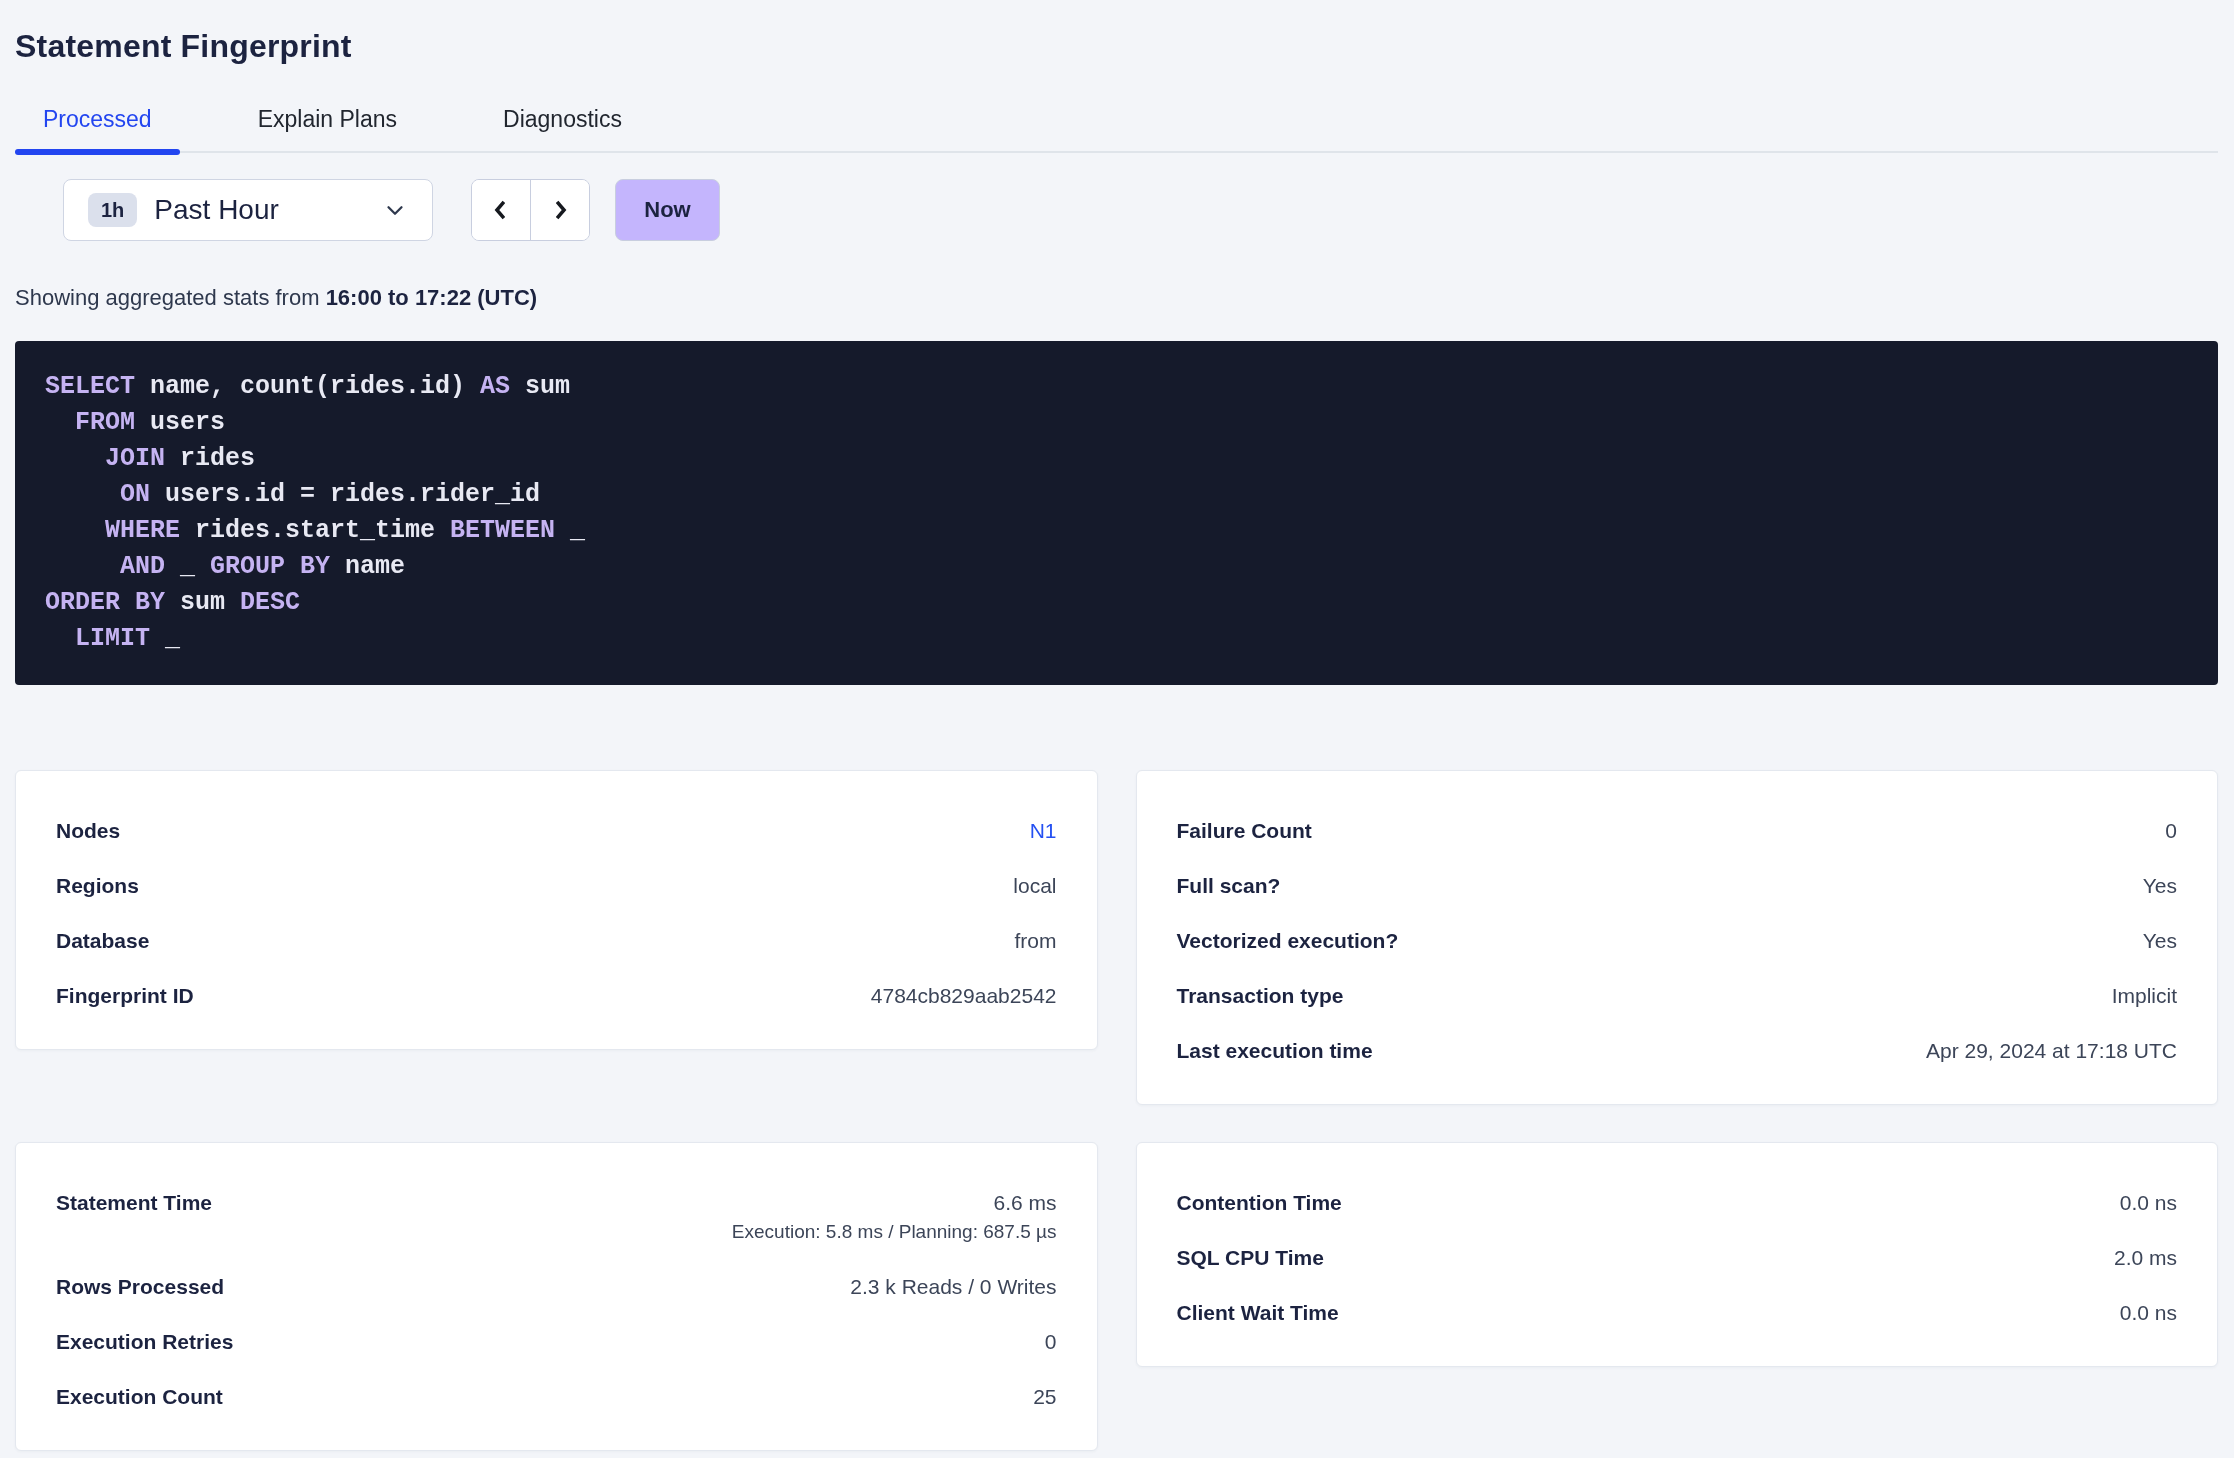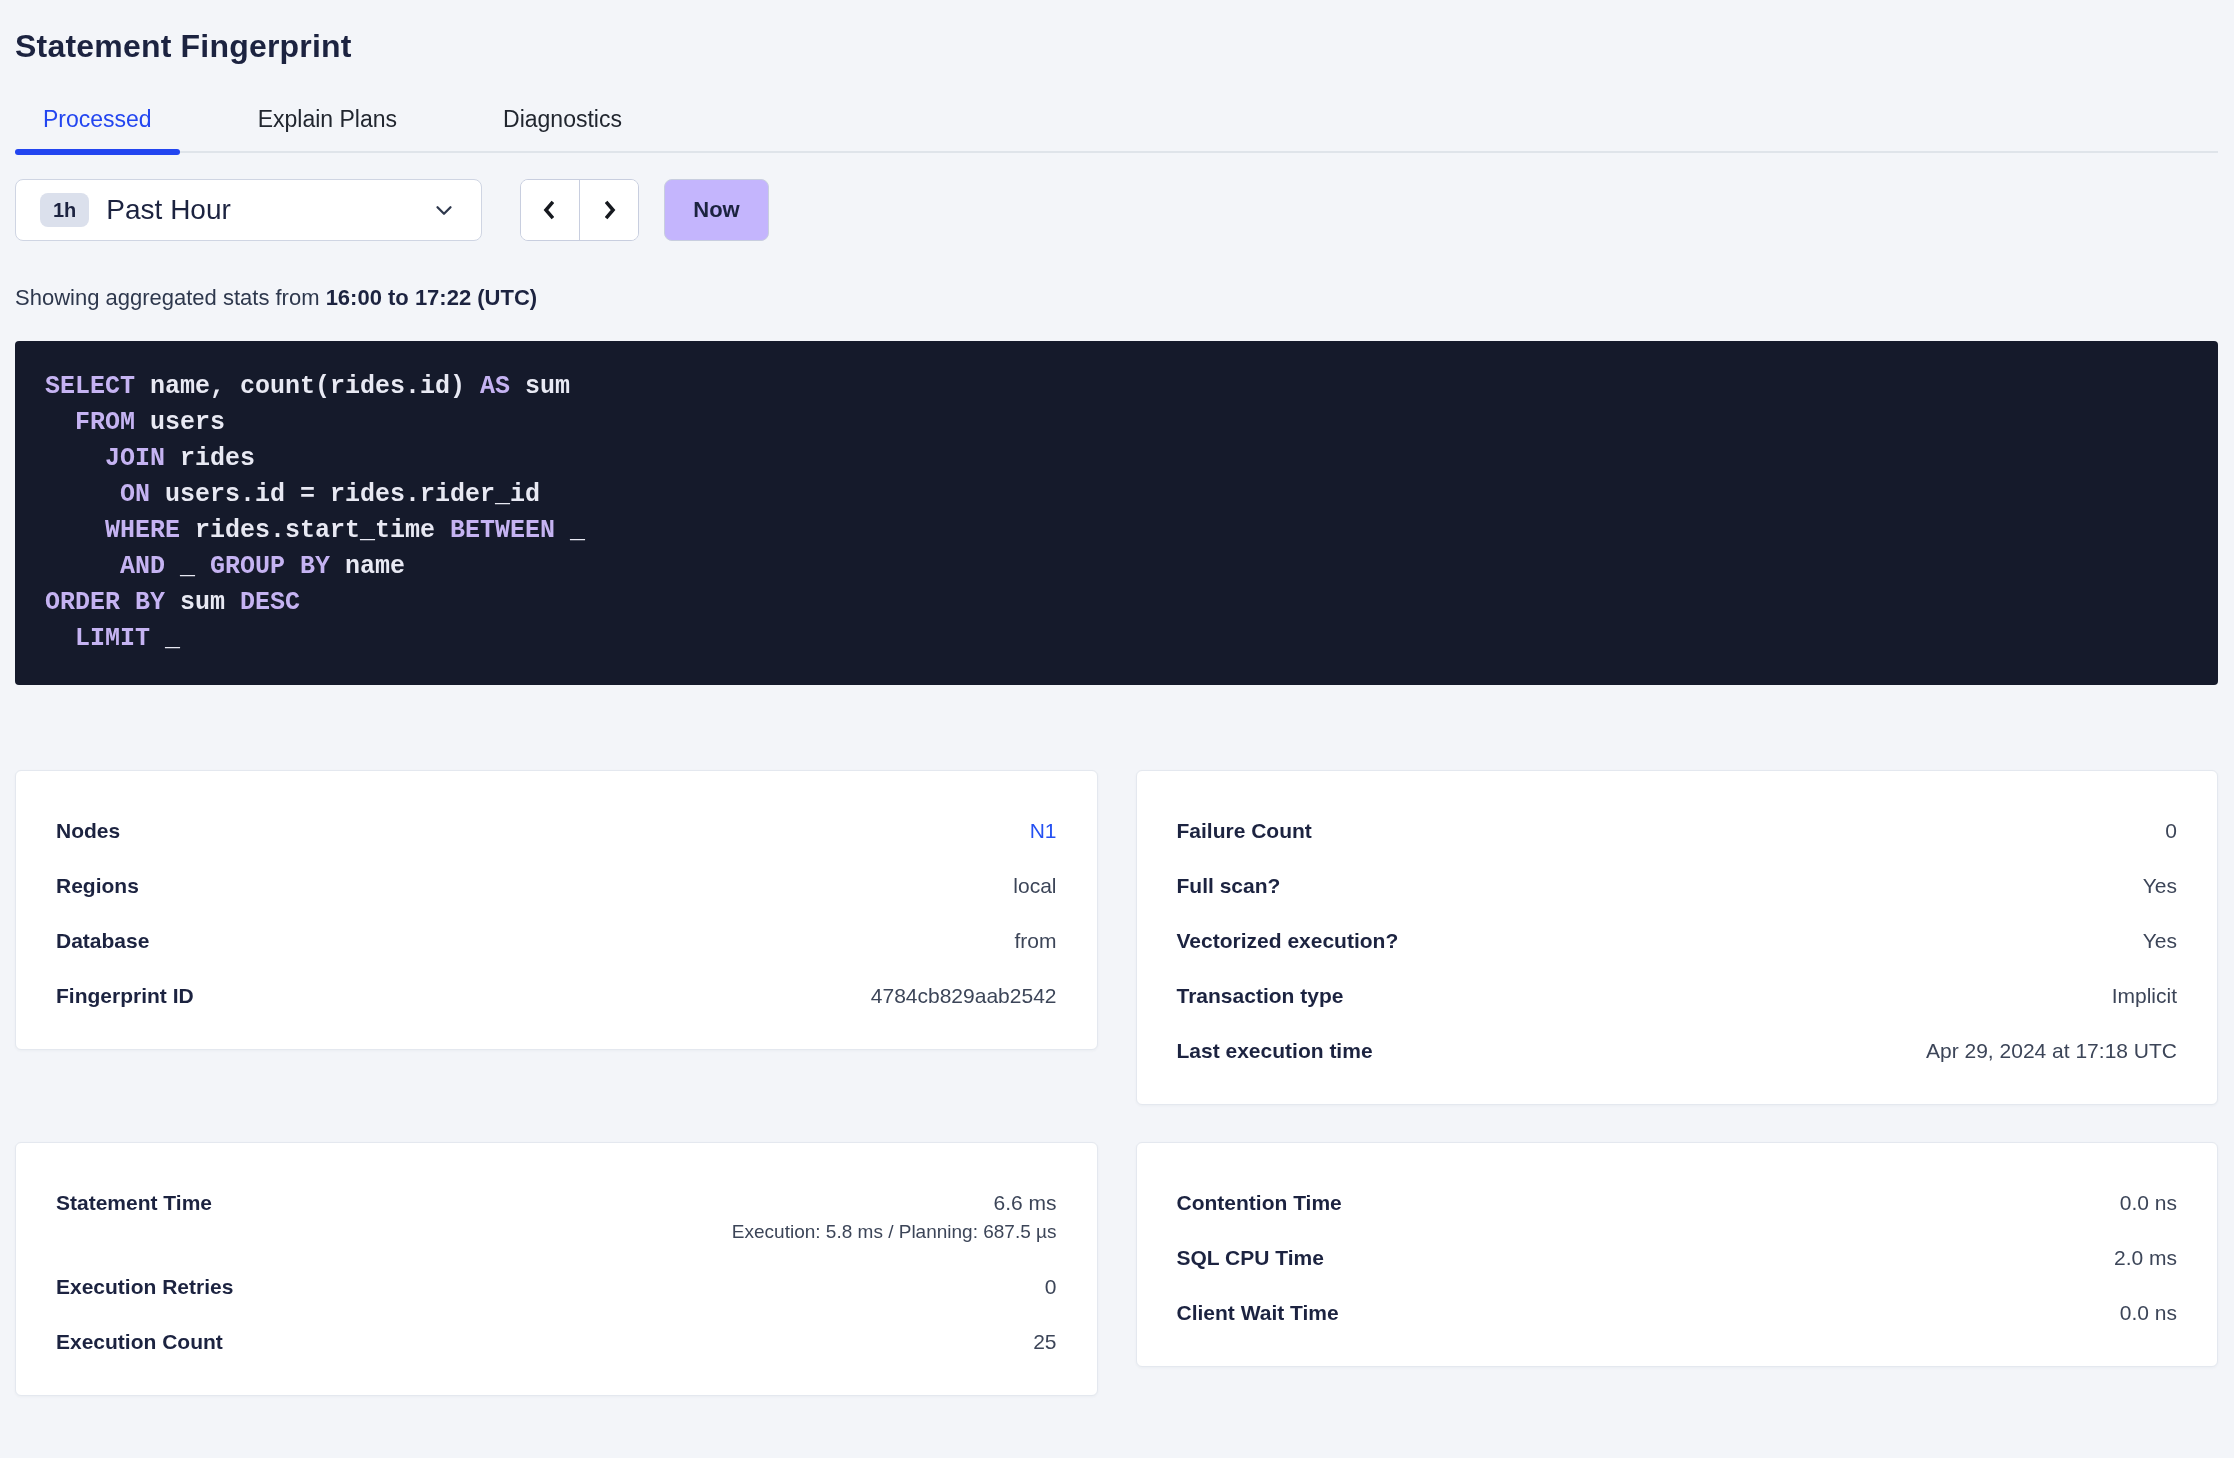--- a/index.html
+++ b/index.html
@@ -32,23 +32,23 @@
   }
   .tab.active{color:#2245f0;}
   .tab.active::after{
     content:"";position:absolute;left:0;right:0;bottom:-4px;height:6px;
     background:#2245f0;border-radius:4px;
   }
 
   
   .controls{display:flex;margin-top:26px;height:62px;align-items:stretch;}
   .range-select{
-    width:467px;box-sizing:border-box;
+    width:370px;box-sizing:border-box;
     background:#fff;border:1px solid #cfd5e3;border-radius:8px;
-    display:flex;align-items:center;padding:0 24px;cursor:pointer;
+    display:flex;align-items:center;padding:0 24px;cursor:pointer;margin-left:48px;
   }
   .range-badge{
     background:#dbe0ec;color:#1c2340;font-weight:700;font-size:20px;
     border-radius:8px;padding:6px 13px;line-height:22px;
   }
   .range-label{margin-left:17px;font-size:28px;color:#1c2340;flex:1;}
   .pager{
     display:flex;margin-left:38px;background:#fff;
     border:1px solid #c8cedf;border-radius:8px;overflow:hidden;width:117px;
   }
@@ -194,20 +194,24 @@
           <span class="stat-label">Last execution time</span>
           <span class="stat-value-wrap"><span class="stat-value">Apr 29, 2024 at 17:18 UTC</span></span>
         </div>
       </div>
     <div class="card">
         <div class="stat-row">
           <span class="stat-label">Statement Time</span>
           <span class="stat-value-wrap"><span class="stat-value">6.6 ms</span><span class="stat-subvalue">Execution: 5.8 ms / Planning: 687.5 µs</span></span>
         </div>
         <div class="stat-row">
+          <span class="stat-label">Rows Processed</span>
+          <span class="stat-value-wrap"><span class="stat-value">2.3 k Reads / 0 Writes</span></span>
+        </div>
+        <div class="stat-row">
           <span class="stat-label">Execution Retries</span>
           <span class="stat-value-wrap"><span class="stat-value">0</span></span>
         </div>
         <div class="stat-row">
           <span class="stat-label">Execution Count</span>
           <span class="stat-value-wrap"><span class="stat-value">25</span></span>
         </div>
       </div>
     <div class="card">
         <div class="stat-row">

